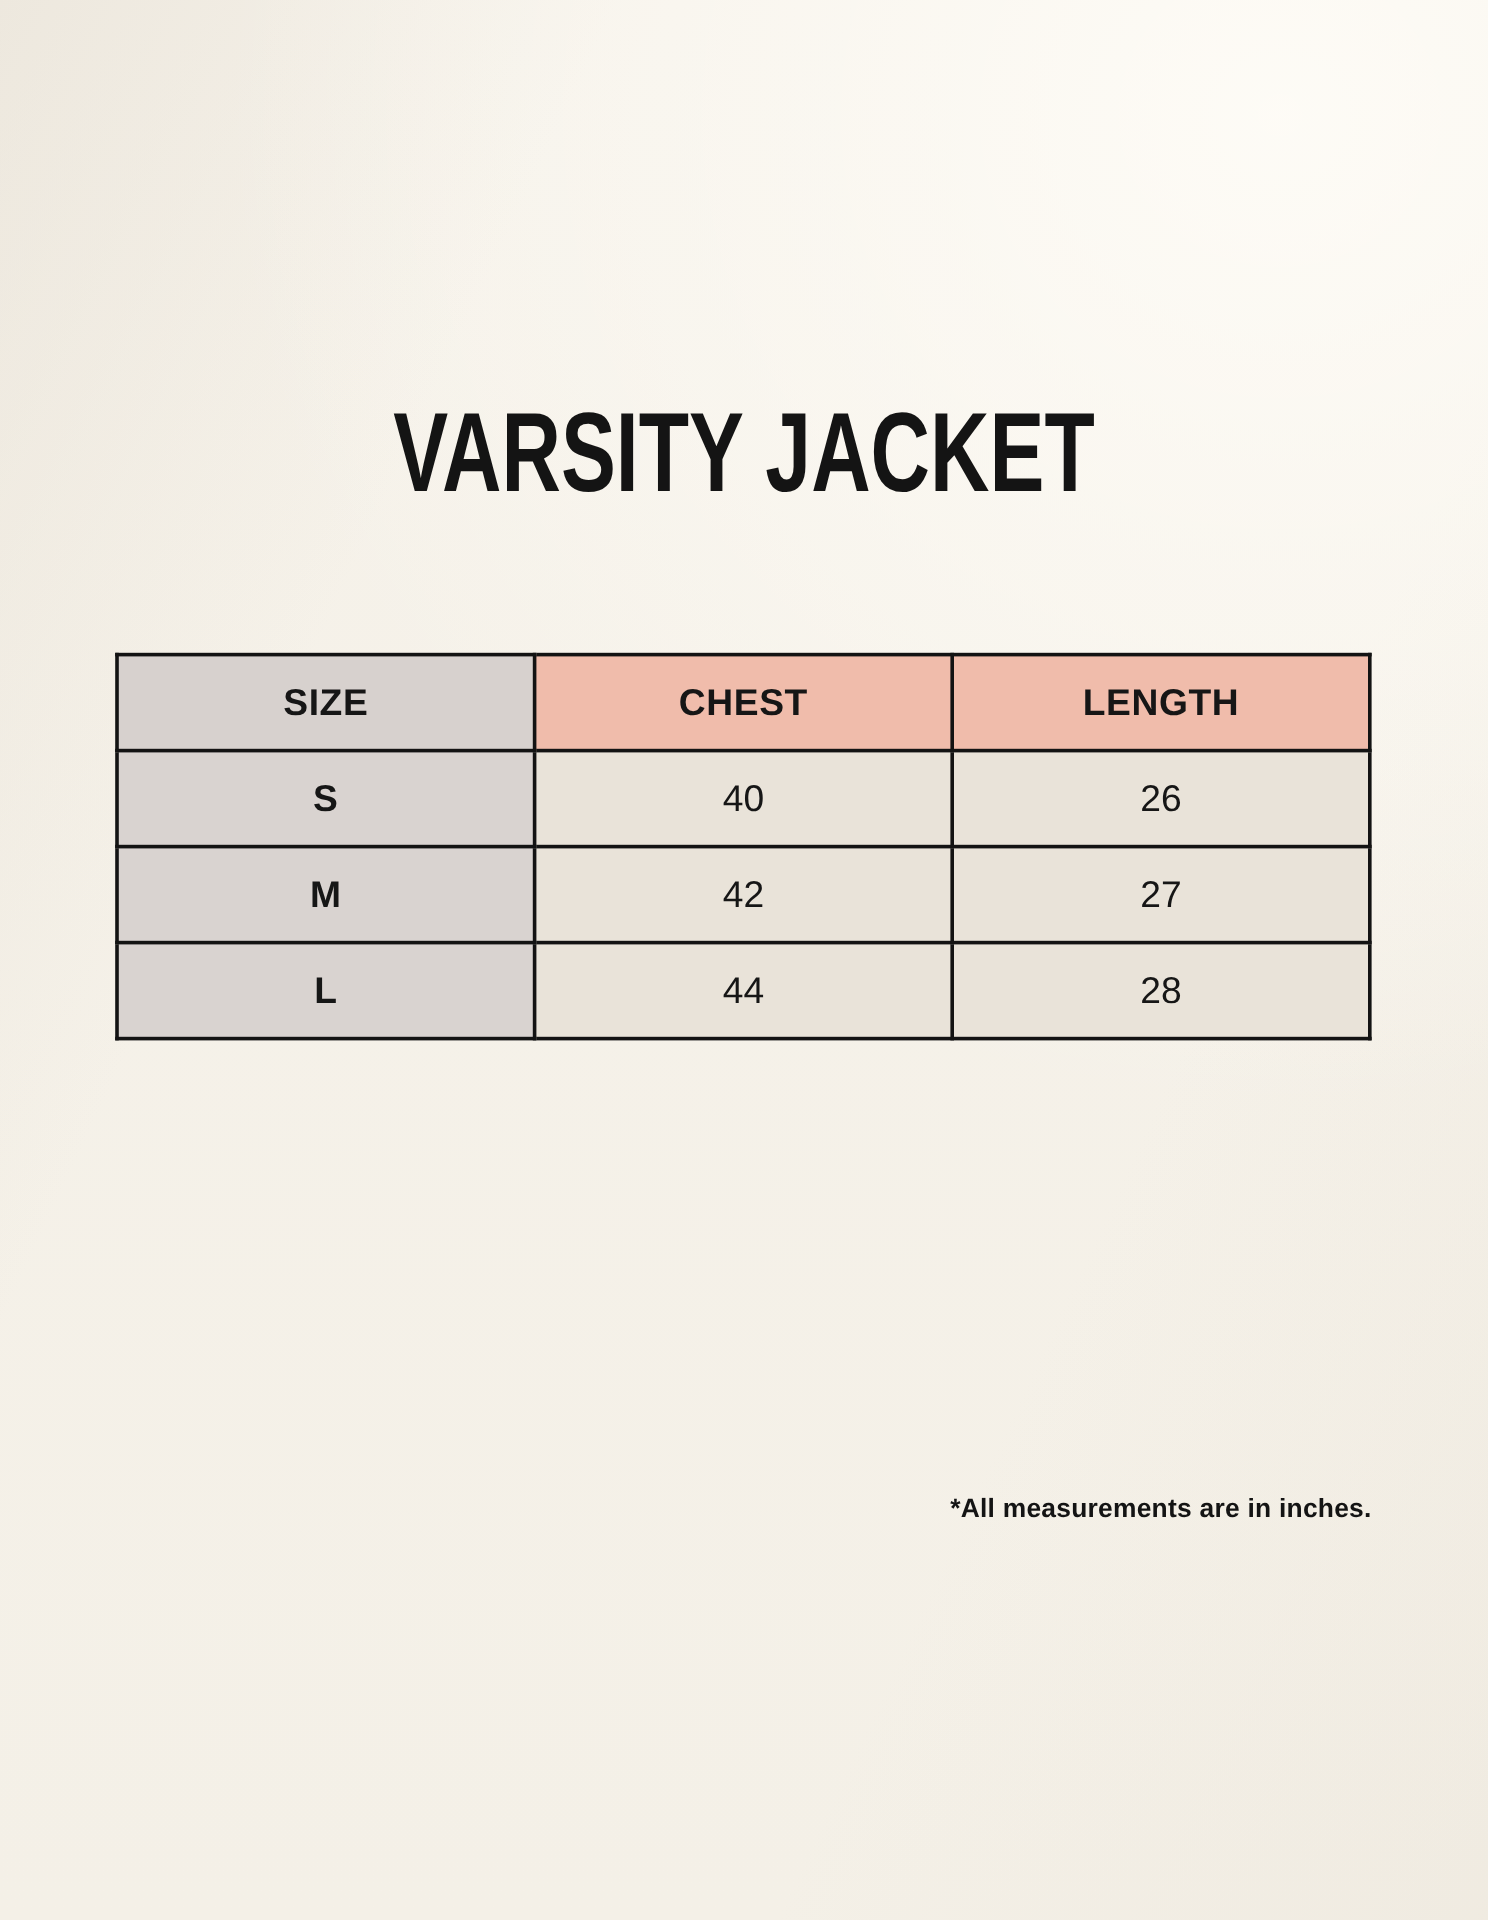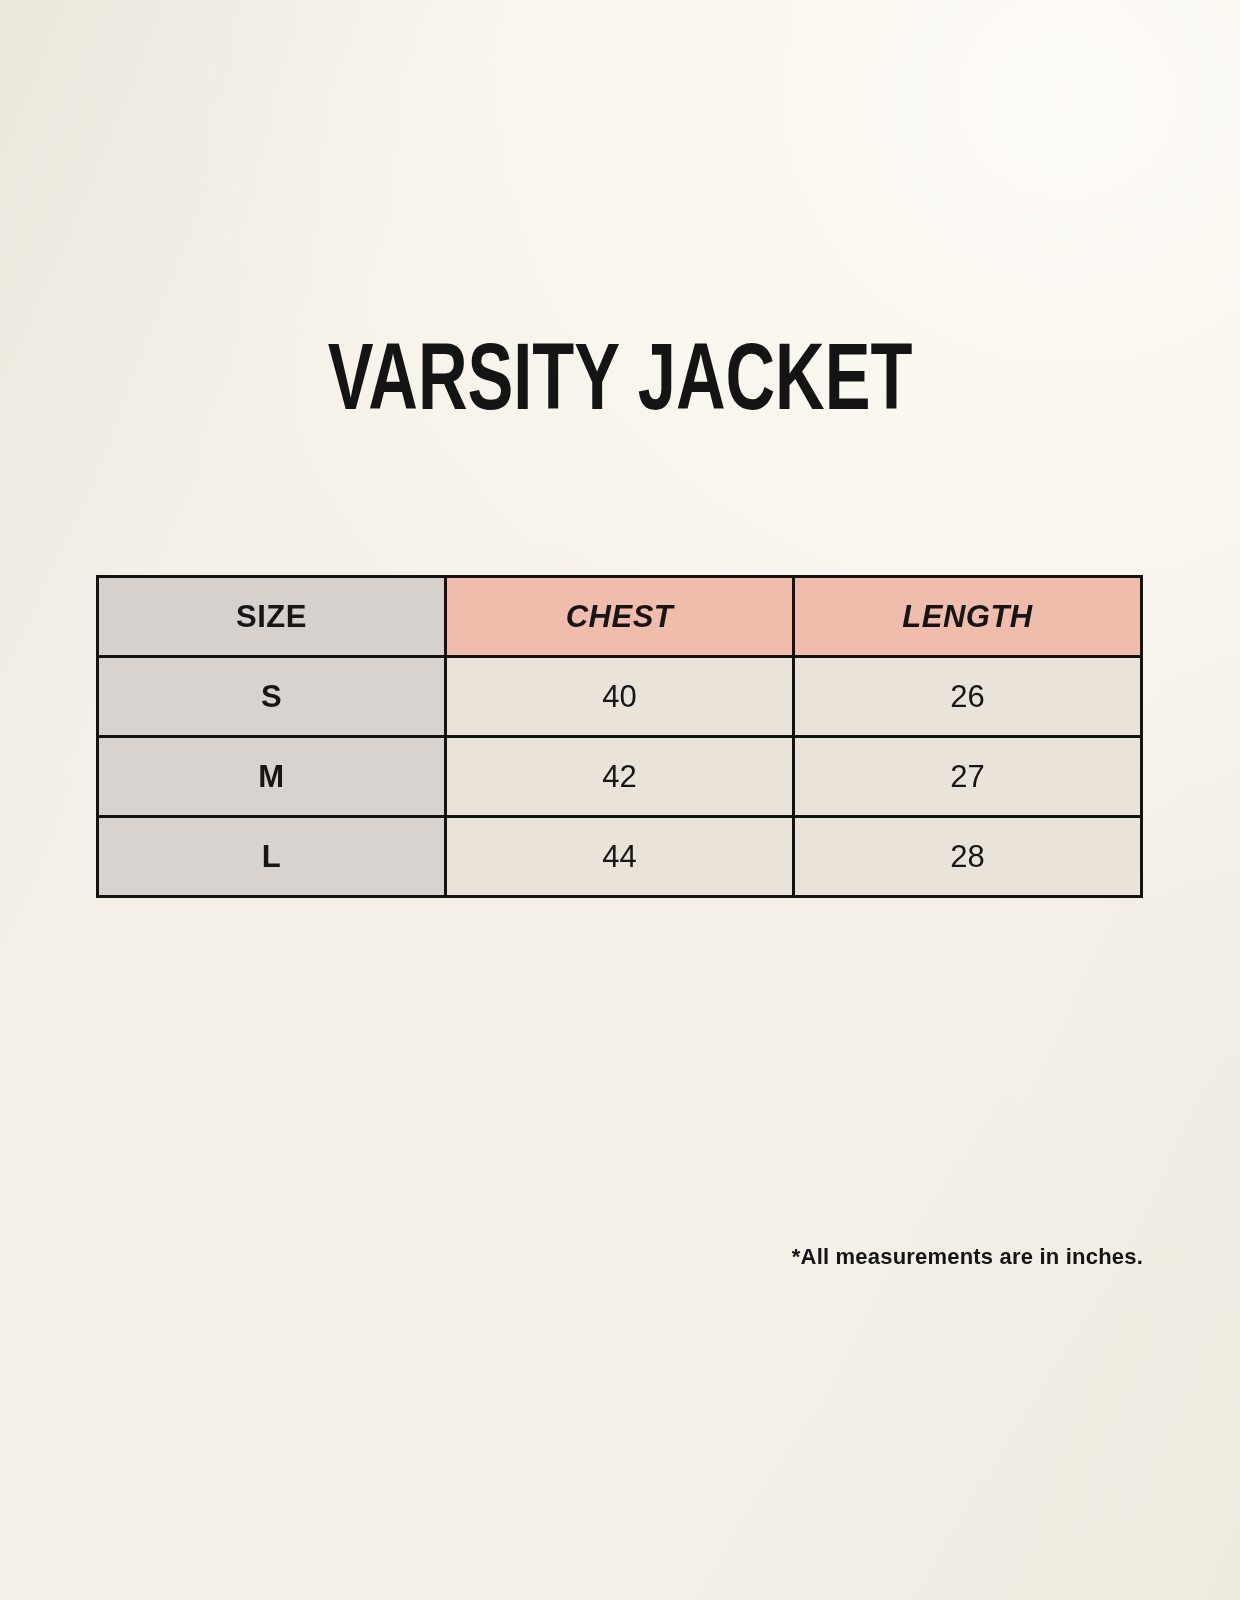--- a/index.html
+++ b/index.html
@@ -59,40 +59,40 @@
   .pill-button .label {
     font-size: 32px;
     font-weight: 700;
     letter-spacing: 1.5px;
     transform: scaleX(0.94);
     white-space: nowrap;
   }
 
   table.size-table {
     position: absolute;
-    top: 575px;
+    top: 544px;
     left: 96px;
     width: 1047px;
     border-collapse: collapse;
     table-layout: fixed;
   }
 
   table.size-table th,
   table.size-table td {
     border: 3px solid #131313;
     height: 80px;
     text-align: center;
     vertical-align: middle;
     font-size: 31px;
     padding: 0;
   }
 
   th.col-size   { background: #d7d1ce; font-weight: 700; letter-spacing: 0.5px; }
   th.col-chest,
-  th.col-length { background: #f0bcab; font-weight: 700; letter-spacing: 0.5px; font-style: italic; }
+  th.col-length { background: #f0bcab; font-weight: 700; letter-spacing: 0.5px; }
 
   td.size-cell  { background: #d9d3d0; font-weight: 700; letter-spacing: 0.5px; }
   td.value-cell { background: #e9e3d9; font-weight: 400; }
 
   .footnote {
     position: absolute;
     top: 1244px;
     right: 97px;
     font-size: 22px;
     font-weight: 700;

